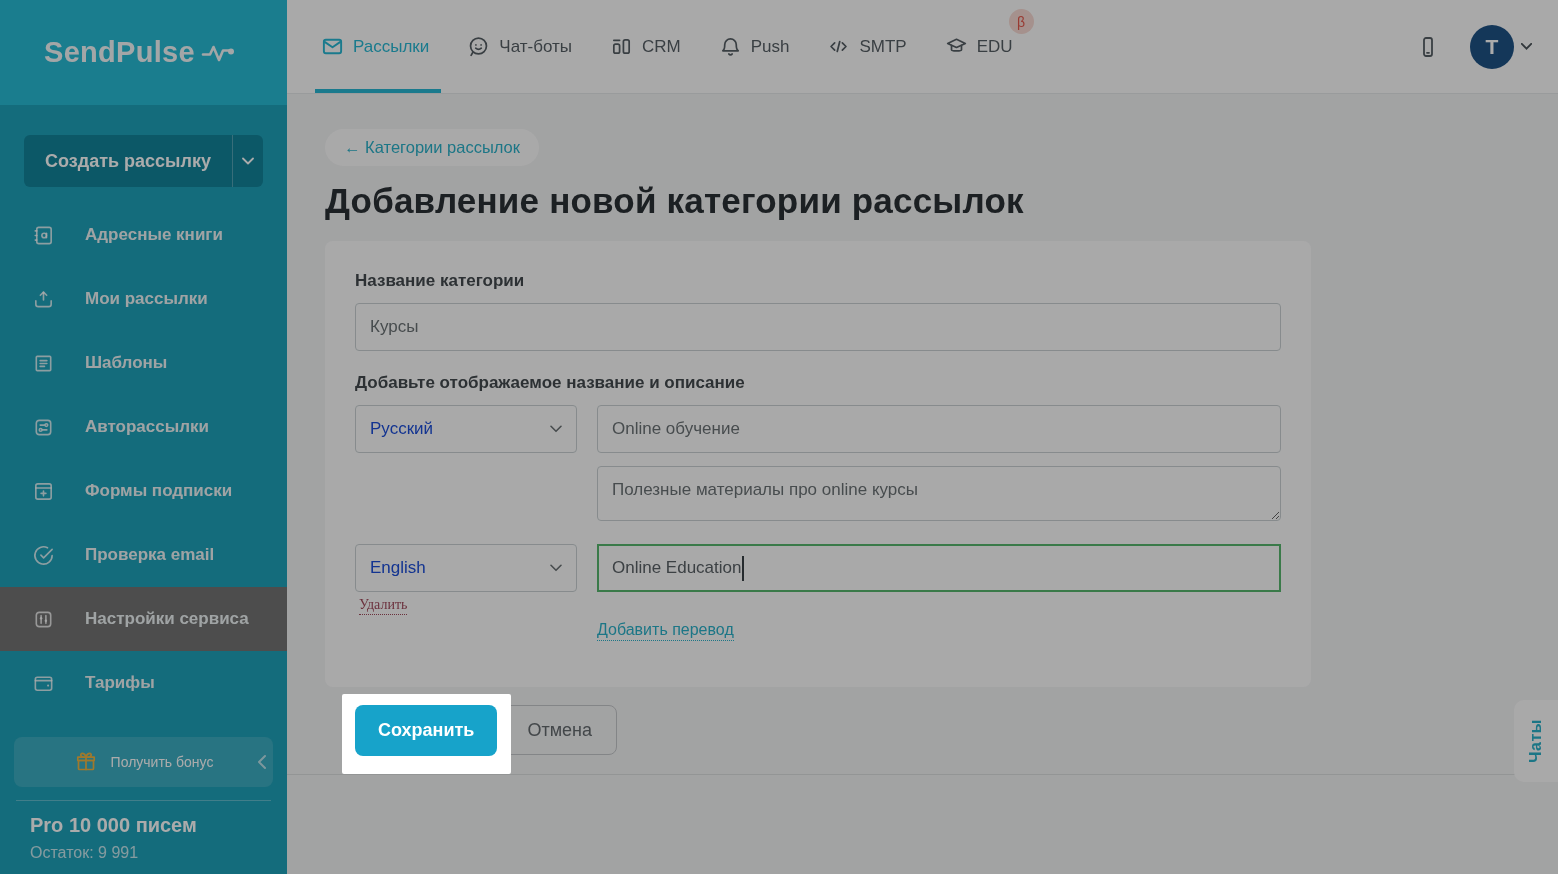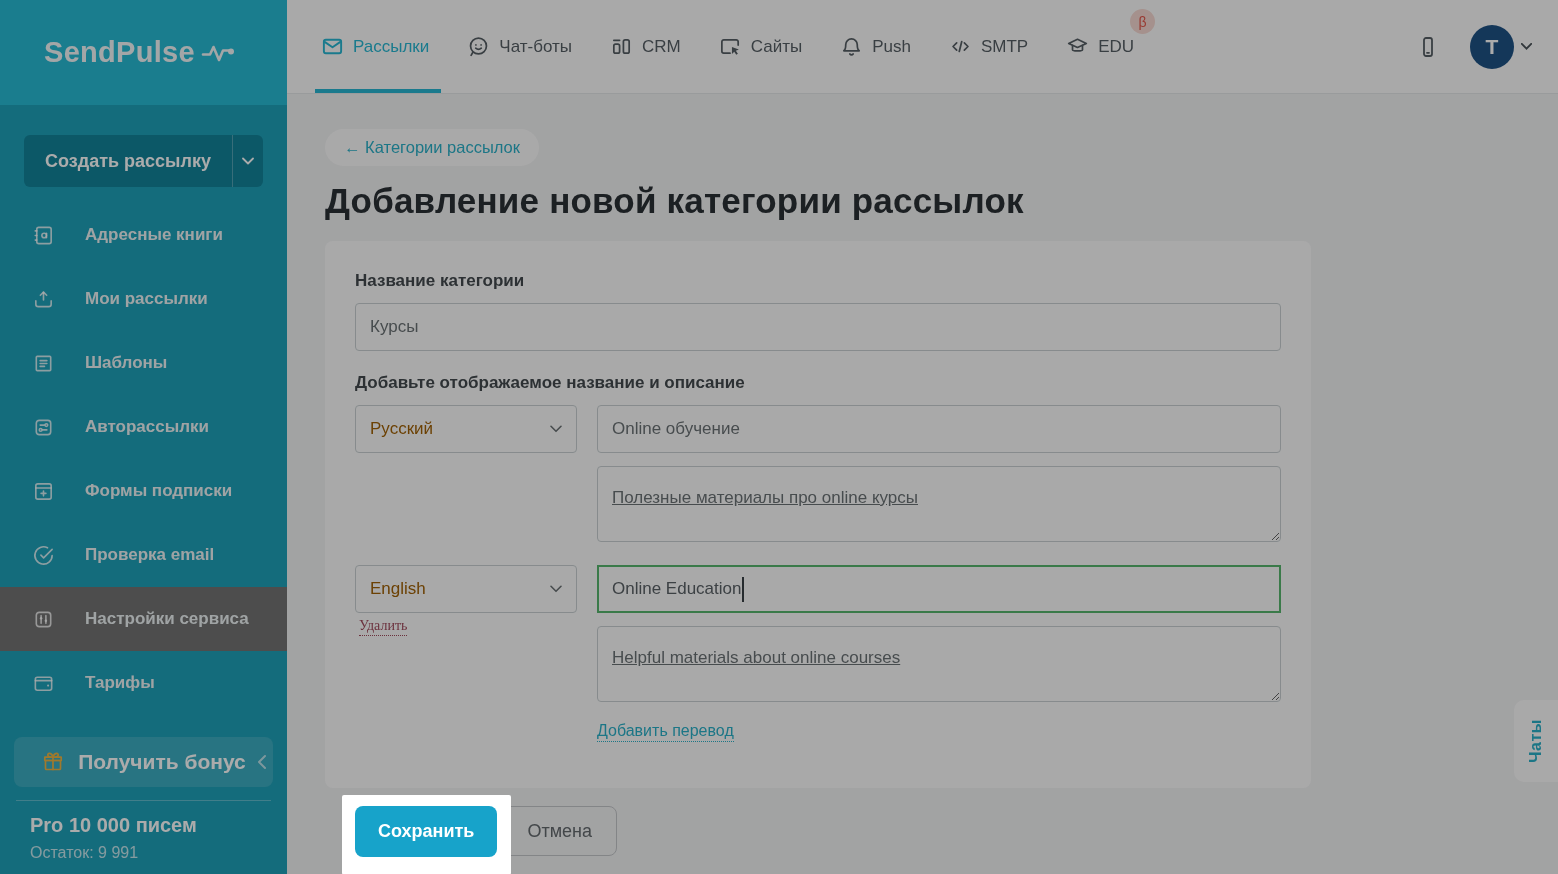--- a/index.html
+++ b/index.html
@@ -20,21 +20,21 @@
   .create-btn .caret-seg { width:31px; border-left:1px solid rgba(255,255,255,.28); display:flex; align-items:center; justify-content:center; }
 
   .side-nav { margin-top:16px; }
   .side-item { height:64px; display:flex; align-items:center; gap:30px; padding:0 16px 0 32px;
     color:#eef4f5; font-size:17px; font-weight:600; cursor:pointer; }
   .side-item .ico { width:23px; height:23px; flex:none; color:rgba(255,255,255,.8); display:flex; }
   .side-item.active { background:#737373; }
   .side-item svg { width:100%; height:100%; }
 
   .bonus-btn { margin:22px 14px 0; height:50px; flex:none; background:rgba(255,255,255,.13); border-radius:8px;
-    display:flex; align-items:center; justify-content:center; gap:13px; color:#fff; font-size:21px; font-weight:700;
+    display:flex; align-items:center; justify-content:center; gap:13px; color:#fff; font-size:14px; font-weight:400;
     position:relative; cursor:pointer; }
   .bonus-btn .gift { width:24px; height:24px; color:#efb542; display:flex; }
   .bonus-btn .chev-left { position:absolute; right:6px; top:50%; transform:translateY(-50%); color:rgba(255,255,255,.65); display:flex; }
 
   .side-divider { margin:13px 16px 0; border-top:1px solid rgba(255,255,255,.3); }
   .plan { padding:13px 16px 0 30px; }
   .plan-name { font-size:20px; font-weight:700; color:#fff; }
   .plan-balance { margin-top:7px; font-size:16px; color:rgba(255,255,255,.75); }
 
   
@@ -60,30 +60,30 @@
 
   .breadcrumb { display:inline-flex; align-items:center; height:37px; padding:0 19px; background:#fdfdfd;
     border-radius:19px; color:#2bb0c8; font-size:16.5px; cursor:pointer; }
   .page-title { margin-top:15px; font-size:35px; font-weight:700; color:#2b3135; letter-spacing:.2px; }
 
   .card { margin-top:20px; width:986px; background:#fdfdfd; border-radius:8px; padding:30px 30px 46px; }
   .field-label { font-size:17px; font-weight:700; color:#434a4e; margin-bottom:12px; }
   .mt22 { margin-top:22px; }
   .text-input { width:100%; height:48px; border:1px solid #c9d0d3; border-radius:4px; background:#fdfdfd;
     padding:0 14px; font-size:17px; color:#6b7275; font-family:inherit; outline:none; }
-  textarea.text-input { height:76px; padding-top:20px; resize:vertical; line-height:1.3;text-decoration:underline; }
+  textarea.text-input { height:55px; padding-top:12px; resize:vertical; line-height:1.3; }
 
   .trans-row { display:flex; gap:20px; }
   .col1 { width:222px; flex:none; position:relative; }
   .col2 { flex:1; min-width:0; }
   .mb13 { margin-bottom:13px; }
   .mb19 { margin-bottom:19px; }
 
   .select { width:222px; height:48px; border:1px solid #c9d0d3; border-radius:4px; background:#fdfdfd;
-    display:flex; align-items:center; justify-content:space-between; padding:0 14px; font-size:17px; color:#a16207; cursor:pointer; }
+    display:flex; align-items:center; justify-content:space-between; padding:0 14px; font-size:17px; color:#1d4ed8; cursor:pointer; }
   .select .chev { color:#6b7275; display:flex; }
 
   .focus-field { width:100%; height:48px; border:2px solid #57b66d; border-radius:0; background:#fdfdfd;
     display:flex; align-items:center; padding:0 13px; font-size:17px; color:#5a6166; }
   .caret-bar { width:2px; height:25px; background:#3a4045; margin-left:1px; }
 
   .link-delete { position:absolute; left:4px; top:53px; font-size:14px; color:#a04a5c;
     border-bottom:1px dotted #a04a5c; padding-bottom:1px; cursor:pointer; display:inline-block;font-family:Liberation Serif, serif; }
   .link-add { display:inline-block; margin-top:16px; font-size:16px; color:#2bb0c8;
     border-bottom:1px dotted #2bb0c8; padding-bottom:1px; cursor:pointer; }
@@ -273,29 +273,20 @@
             <path d="M4 5.5h6"></path>
             <rect x="4" y="9.5" width="6" height="9.5" rx="1.8"></rect>
             <rect x="14" y="5" width="6" height="14" rx="1.8"></rect>
           </svg>
         </span>
         <span>CRM</span>
       </div>
       <div class="nav-item">
         <span class="ico">
           <svg viewBox="0 0 24 24" fill="none" stroke="currentColor" stroke-width="1.8" stroke-linecap="round" stroke-linejoin="round">
-            <path d="M20 10.5V7a2 2 0 0 0-2-2H5a2 2 0 0 0-2 2v10a2 2 0 0 0 2 2h6.5"></path>
-            <path d="M13.5 12.5l7.2 2.7-3.1 1.2 2.1 3.2-1.7 1.1-2.1-3.2-2.4 2.2z" fill="currentColor" stroke="none"></path>
-          </svg>
-        </span>
-        <span>Сайты</span>
-      </div>
-      <div class="nav-item">
-        <span class="ico">
-          <svg viewBox="0 0 24 24" fill="none" stroke="currentColor" stroke-width="1.8" stroke-linecap="round" stroke-linejoin="round">
             <path d="M18 10a6 6 0 0 0-12 0c0 5.2-2 6.5-2 6.5h16s-2-1.3-2-6.5"></path>
             <path d="M10.3 19.8a2 2 0 0 0 3.4 0"></path>
           </svg>
         </span>
         <span>Push</span>
       </div>
       <div class="nav-item">
         <span class="ico">
           <svg viewBox="0 0 24 24" fill="none" stroke="currentColor" stroke-width="1.8" stroke-linecap="round" stroke-linejoin="round">
             <path d="M8 8.2L4.2 12 8 15.8"></path>
@@ -382,23 +373,20 @@
           </div>
           <div class="col2">
             <div class="focus-field">
               <span>Online Education</span>
               <span class="caret-bar"></span>
             </div>
           </div>
         </div>
         <div class="trans-row">
           <div class="col1"></div>
-          <div class="col2">
-            <textarea class="text-input" style="">Helpful materials about online courses</textarea>
-          </div>
         </div>
 
         <div class="trans-row">
           <div class="col1"></div>
           <div class="col2">
             <span class="link-add">Добавить перевод</span>
           </div>
         </div>
       </div>
 

